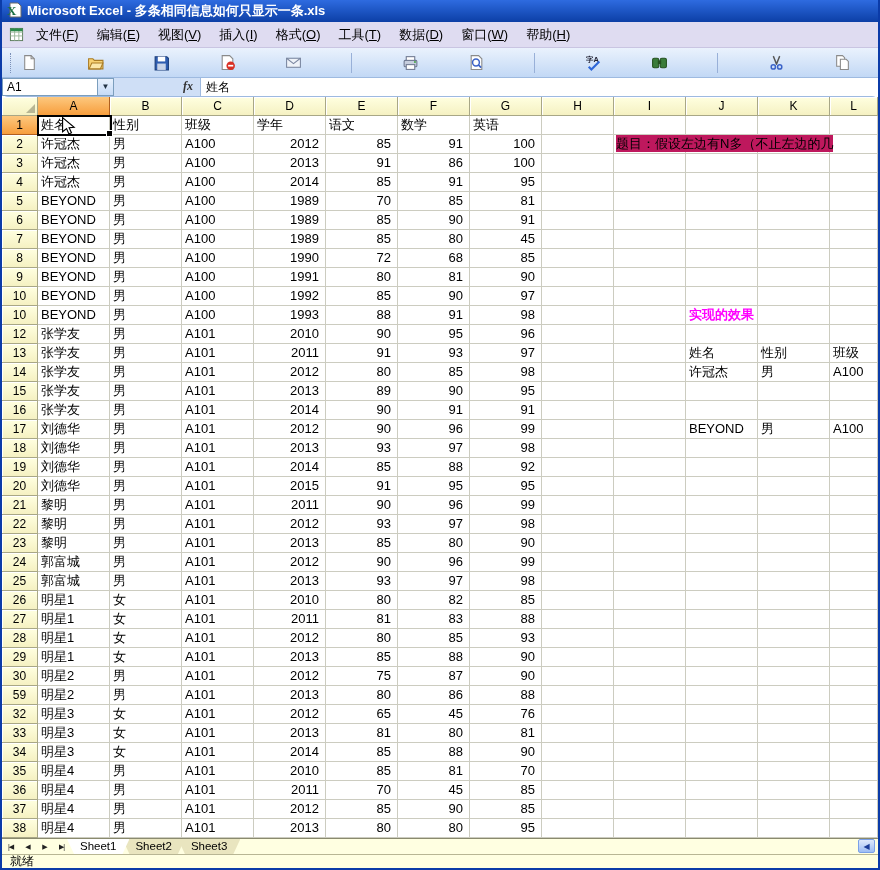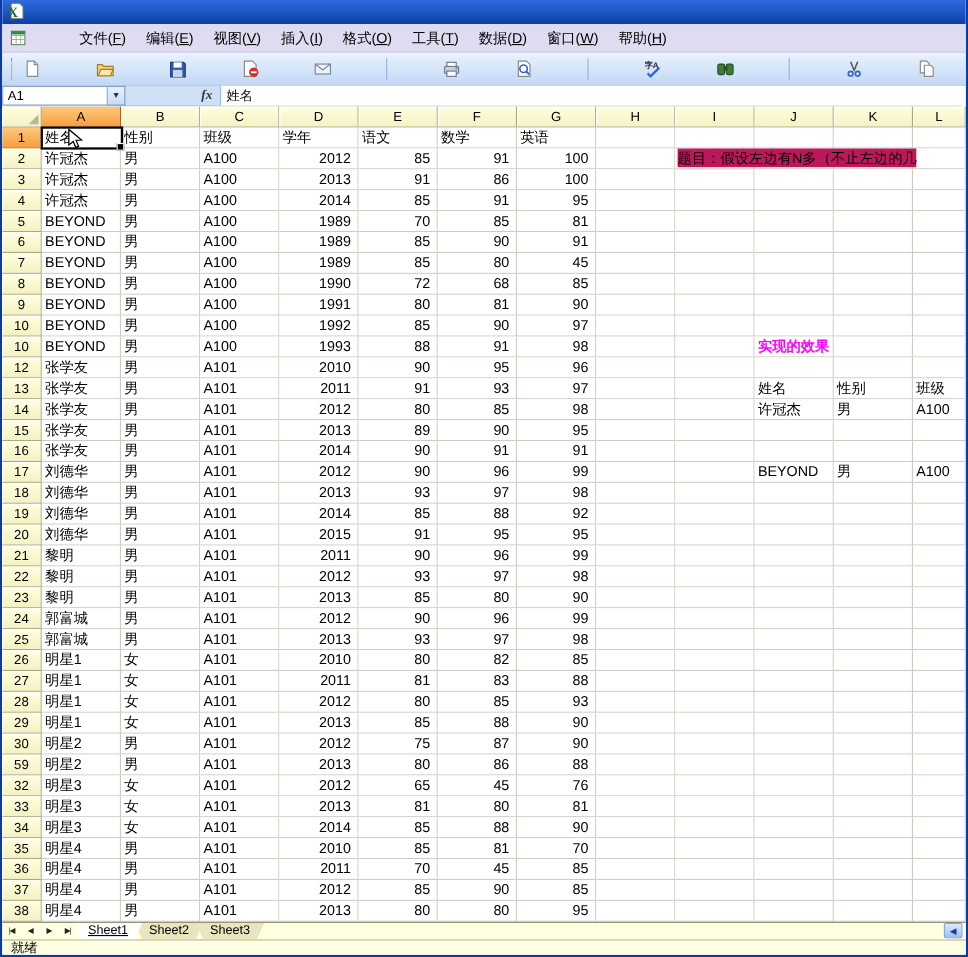--- a/index.html
+++ b/index.html
@@ -10,21 +10,21 @@
   }
   html,body{margin:0;padding:0;background:#fff;}
   body{width:880px;height:870px;overflow:hidden;font-family:"Liberation Sans",sans-serif;-webkit-font-smoothing:none;}
   #window{position:relative;width:880px;height:870px;background:var(--frame);}
   #inner{position:absolute;left:2px;top:0;width:876px;height:868px;background:#fff;overflow:hidden;}
   .abs{position:absolute;left:0;right:0;}
 
   
   #titlebar{top:0;height:22px;background:linear-gradient(to bottom,var(--titletop),var(--titlebot));display:flex;align-items:center;gap:5px;padding-left:4px;color:#fff;font-weight:bold;font-size:13px;white-space:nowrap;}
   
-  #menubar{top:22px;height:26px;background:var(--menubg);display:flex;align-items:center;font-size:13px;color:#000;padding-left:3px;border-bottom:1px solid #c9c5e2;box-sizing:border-box;gap:36px;}
+  #menubar{top:22px;height:26px;background:var(--menubg);display:flex;align-items:center;font-size:13px;color:#000;padding-left:3px;border-bottom:1px solid #c9c5e2;box-sizing:border-box;}
   .menu-item{padding:3px 9px;cursor:default;}
   
   #toolbar{top:48px;height:30px;background:linear-gradient(to bottom,var(--tooltop),var(--toolbot));display:flex;align-items:center;padding-left:6px;box-sizing:border-box;border-bottom:1px solid #9ebae0;}
   .tbtn{width:22px;height:22px;display:flex;align-items:center;justify-content:center;flex:0 0 auto;}
   .tbtn svg{display:block;}
   .tsep{width:1px;height:20px;background:#98b0d8;margin:0 3px;flex:0 0 auto;}
   .grip{width:3px;height:20px;border-left:1px dotted #7b90b8;margin:0 4px 0 2px;flex:0 0 auto;}
   .dd{font-size:8px;color:#333;width:9px;text-align:center;flex:0 0 auto;}
   .undo{color:#3a62c8;font-size:15px;} .redo{color:#9aa7bf;font-size:15px;}
   .sigma{font-size:14px;font-weight:bold;color:#222;}
@@ -55,39 +55,40 @@
 
   #selbox{position:absolute;left:35px;top:18px;width:75px;height:21px;border:2px solid #000;box-sizing:border-box;z-index:6;pointer-events:none;}
   #fillhandle{position:absolute;right:-3px;bottom:-3px;width:5px;height:5px;background:#000;border:1px solid #fff;}
   #cursor{position:absolute;left:58px;top:20px;z-index:9;pointer-events:none;}
 
   
   #tabbar{top:838px;height:16px;background:var(--yellow);border-top:1px solid #8a8a6e;box-sizing:border-box;display:flex;align-items:stretch;font-size:11.5px;}
   .nav{width:17px;text-align:center;font-size:7px;line-height:15px;color:#222;letter-spacing:-1px;flex:0 0 auto;}
   #tabs{display:flex;align-items:stretch;margin-left:4px;}
   .tab{position:relative;display:inline-block;padding:1px 13px 1px;margin-left:-7px;clip-path:polygon(0 0,100% 0,calc(100% - 7px) 100%,7px 100%);background:#e9e5bf;line-height:13px;color:#000;}
-  .tab.active{background:#fff;z-index:3;text-decoration:underline;}
+  .tab.active{background:#fff;z-index:3;}
   #hscrollbtn{position:absolute;right:3px;top:839px;width:17px;height:14px;background:linear-gradient(#dfeafc,#9dbdf4);border:1px solid #7aa0e8;border-radius:2px;color:#1b3d99;font-size:8px;text-align:center;line-height:13px;box-sizing:border-box;z-index:5;}
 
   
   #statusbar{top:854px;height:14px;background:var(--yellow);border-top:1px solid #b8b694;box-sizing:border-box;font-size:12px;line-height:13px;padding-left:8px;color:#000;}
 </style>
 </head>
 <body>
 
 <div id="window">
   <div id="inner">
 
     <div id="titlebar" class="abs">
       <span>
         <svg width="16" height="16" viewBox="0 0 16 16">
             <path d="M4 1h8l3 3v11H4z" fill="#fff" stroke="#6a6a6a"></path>
             <text x="1" y="13" font-size="13" font-weight="bold" fill="#1e7145" font-family="Liberation Serif,serif">X</text>
           </svg>
       </span>
+      <span>Microsoft Excel - 多条相同信息如何只显示一条.xls</span>
     </div>
 
     <div id="menubar" class="abs">
       <span class="tbtn">
         <svg width="15" height="15" viewBox="0 0 16 16">
             <rect x="1.5" y="1.5" width="13" height="13" fill="#fff" stroke="#5a7a5a"></rect>
             <path d="M1.5 5.5h13M1.5 9.5h13M6 1.5v13M10.5 1.5v13" stroke="#9ab89a" fill="none"></path>
             <rect x="1.5" y="1.5" width="13" height="3" fill="#2a8a4a"></rect>
           </svg>
       </span>

